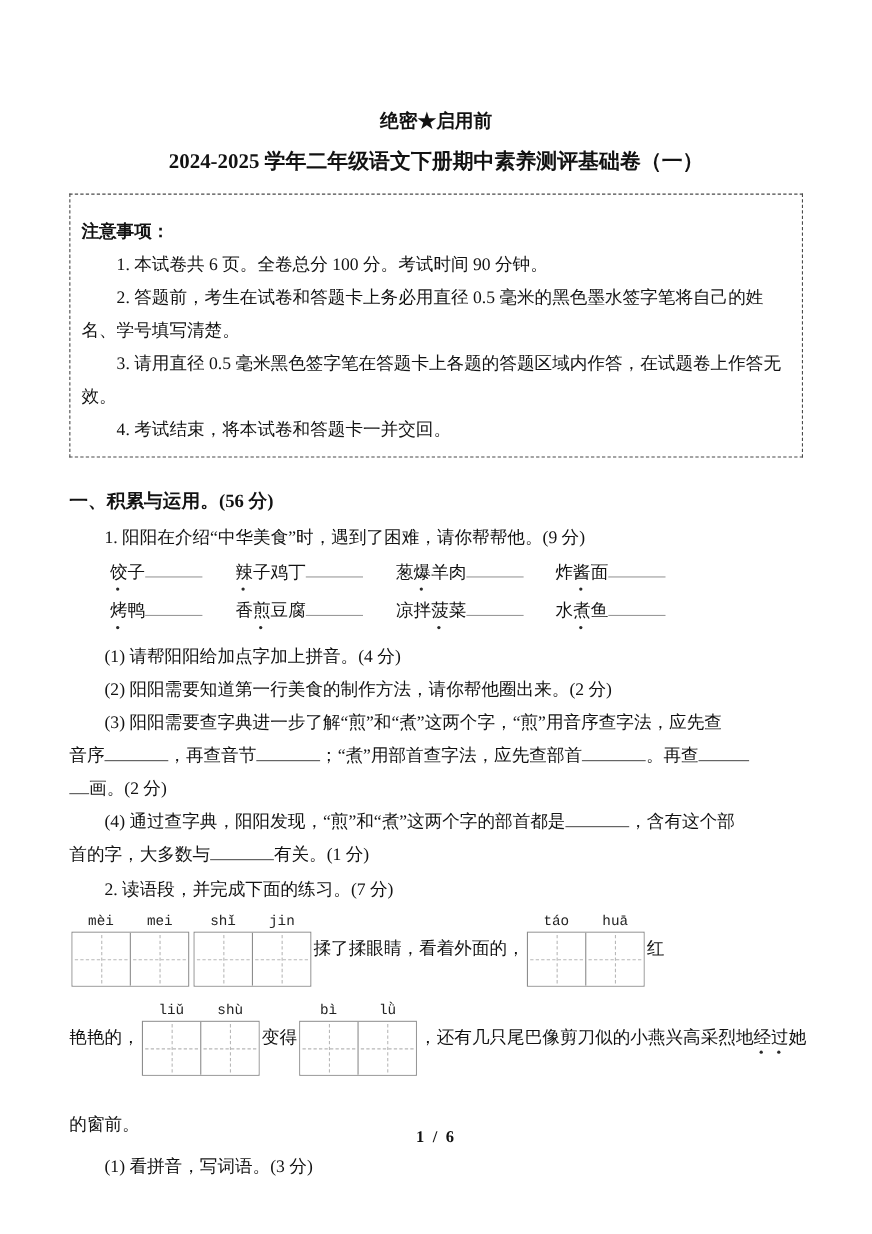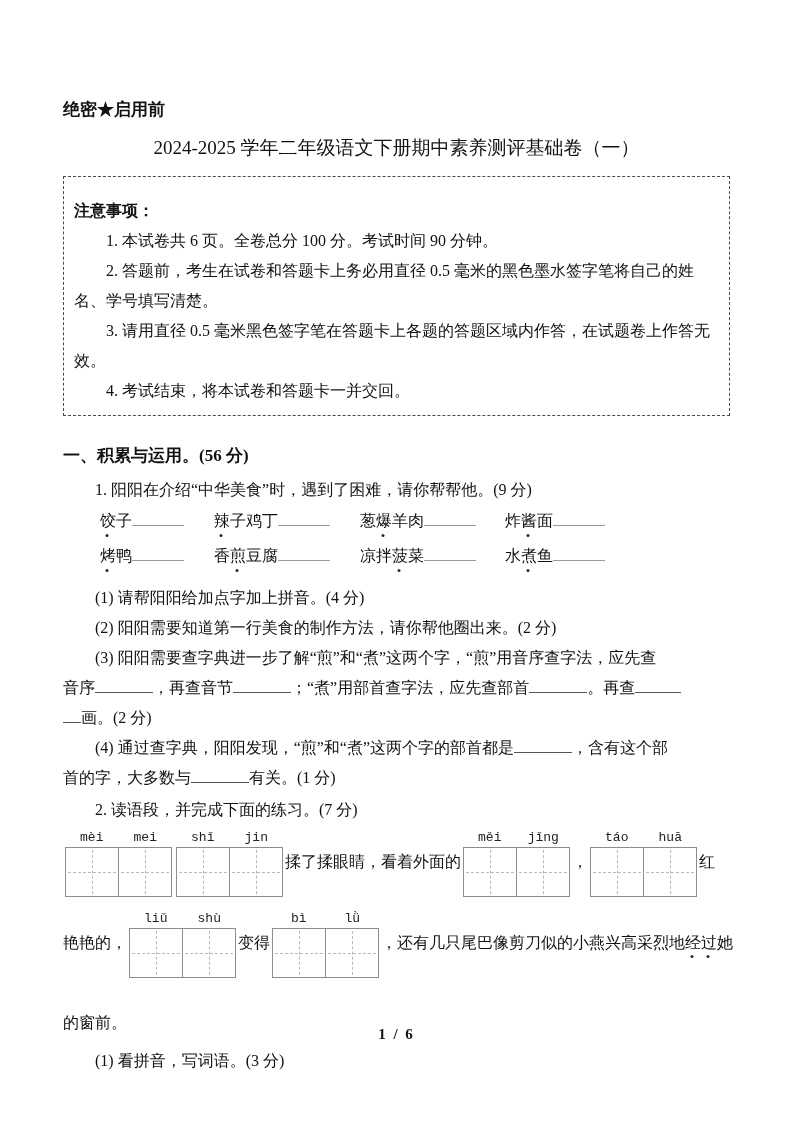--- a/index.html
+++ b/index.html
@@ -3,22 +3,22 @@
 <meta charset="utf-8">
 <style>
   html,body{margin:0;padding:0;background:#e8e8e8;}
   .page{
     width:793px;height:1122px;background:#ffffff;position:relative;
     margin:0 auto;box-sizing:border-box;padding:98px 63px 0 63px;
     font-family:"Liberation Serif","DejaVu Serif",serif;color:#121212;
     font-size:16px;overflow:hidden;
   }
   p{margin:0;}
-  .security{font-weight:bold;font-size:17px;line-height:24px;}
-  .paper-title{font-weight:normal;font-size:19px;line-height:28px;text-align:center;margin-top:12px;}
+  .security{font-weight:bold;font-size:17px;line-height:24px;text-align:center;}
+  .paper-title{font-weight:bold;font-size:19px;line-height:28px;text-align:center;margin-top:12px;}
   .notice-box{border:1px dashed #4a4a4a;margin-top:14px;padding:19px 10px 9px 10px;line-height:30px;}
   .notice-head{font-weight:bold;}
   .notice-item{text-indent:32px;}
   .sec-head{font-weight:bold;font-size:17px;line-height:26px;margin-top:27px;}
   .stem{line-height:30px;margin-top:6px;text-indent:32px;}
   .subline{line-height:30px;}
   .subblock{margin-top:8px;}
   .indent{text-indent:32px;}
   .food-row{display:flex;margin-left:37px;margin-top:4px;line-height:24px;padding-bottom:7px;}
   .food-item:nth-child(1){width:114px;}
@@ -99,30 +99,21 @@
         </span>
       </span><span class="tzg">
         <span class="tzg-pinyin">
           <span class="tzg-pinyin-syll">shǐ</span>
           <span class="tzg-pinyin-syll">jin</span>
         </span>
         <span class="tzg-cells">
           <span class="tzg-cell"></span>
           <span class="tzg-cell"></span>
         </span>
-      </span>揉了揉眼睛，看着外面的<span class="tzg">
-        <span class="tzg-pinyin">
-          <span class="tzg-pinyin-syll">měi</span>
-          <span class="tzg-pinyin-syll">jǐng</span>
-        </span>
-        <span class="tzg-cells">
-          <span class="tzg-cell"></span>
-          <span class="tzg-cell"></span>
-        </span>
-      </span>，<span class="tzg">
+      </span>揉了揉眼睛，看着外面的，<span class="tzg">
         <span class="tzg-pinyin">
           <span class="tzg-pinyin-syll">táo</span>
           <span class="tzg-pinyin-syll">huā</span>
         </span>
         <span class="tzg-cells">
           <span class="tzg-cell"></span>
           <span class="tzg-cell"></span>
         </span>
       </span>红</div>
   <div class="gridline gridline2">艳艳的，<span class="tzg">

